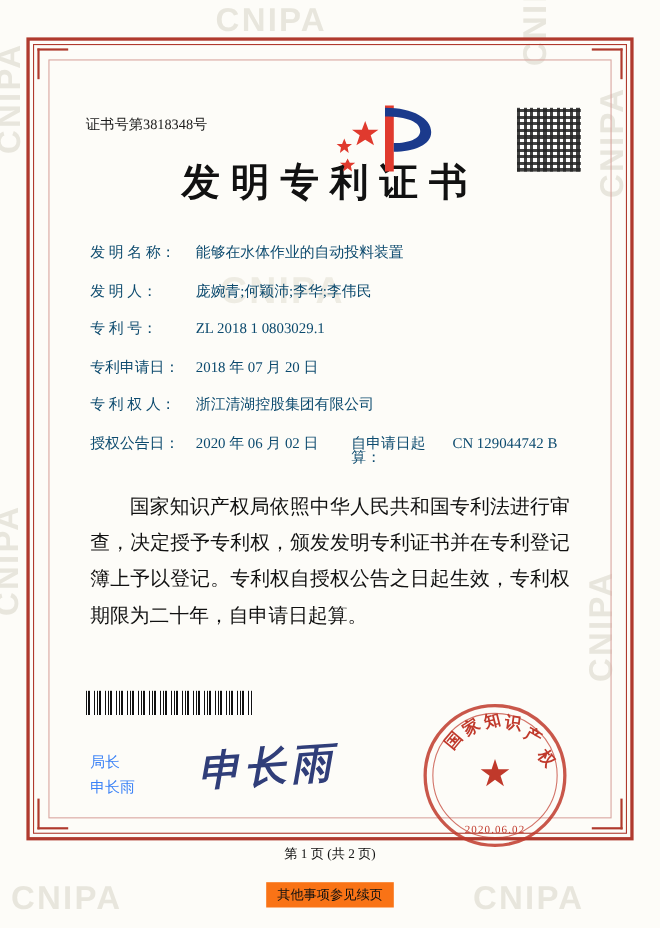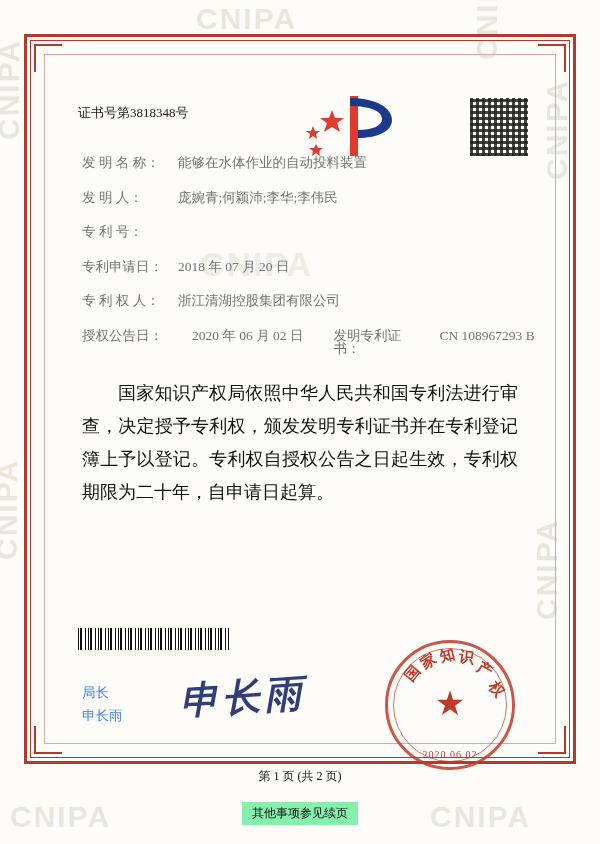--- a/index.html
+++ b/index.html
@@ -83,26 +83,26 @@
   .title{
     text-align:center;
     font-size:35px;
     letter-spacing:10px;
     color:#111;
     font-weight:bold;
     margin-top:20px;
     font-family:"DejaVu Serif", serif;
   }
 
-  .fields{margin-top:34px;margin-left:22px;font-size:13.5px;color:#737373;line-height:1;}
+  .fields{margin-top:34px;margin-left:22px;font-size:13.5px;color:#0c4a6e;line-height:1;}
   .row{display:flex;align-items:baseline;margin-bottom:21px;}
   .lbl{width:96px;flex:none;letter-spacing:0px;}
   .val{flex:1;}
   .row.dual .lbl2{width:92px;flex:none;margin-left:30px;}
-  .row.dual .val2{flex:none;margin-left:14px;}
+  .row.dual .val2{flex:none;}
 
   .para{
     margin:18px 22px 0 22px;
     font-size:18px;
     line-height:1.85;
     text-align:justify;
     text-indent:2em;
     color:#111;
   }
 
@@ -145,21 +145,21 @@
   }
 
   .page-no{
     position:absolute;left:0;right:0;top:768px;text-align:center;
     font-size:12px;color:#111;
   }
 
   .footnote{
     position:absolute;left:50%;transform:translateX(-50%);top:802px;
     font-size:12px;color:#111;
-    background:#86efac;
+    background:#f97316;
     padding:3px 10px;
   }
 </style>
 </head>
 <body>
 
 <div class="wm wm-1">CNIPA</div>
 <div class="wm wm-2">CNIPA</div>
 <div class="wm wm-3">CNIPA</div>
 <div class="wm wm-4">CNIPA</div>
@@ -186,46 +186,48 @@
       <polygon points="44,18 47,26 56,26 49,31 52,40 44,35 36,40 39,31 32,26 41,26" fill="#e03a2e"></polygon>
       <polygon points="25,34 27,39 32,39 28,42 29,47 25,44 21,47 22,42 18,39 23,39" fill="#e03a2e"></polygon>
       <polygon points="28,52 30,56 35,56 31,59 32,64 28,61 24,64 25,59 21,56 26,56" fill="#e03a2e"></polygon>
     </svg>
   </div>
 
   <div class="qr"></div>
 
   <div class="cert-no">证书号第3818348号</div>
 
+  <div class="title">发明专利证书</div>
 
   <div class="fields">
     <div class="row">
       <div class="lbl">发 明 名 称：</div>
       <div class="val">能够在水体作业的自动投料装置</div>
     </div>
     <div class="row">
       <div class="lbl">发 明 人：</div>
       <div class="val">庞婉青;何颖沛;李华;李伟民</div>
     </div>
     <div class="row">
       <div class="lbl">专 利 号：</div>
+      <div class="val">ZL 2018 1 0803029.1</div>
     </div>
     <div class="row">
       <div class="lbl">专利申请日：</div>
       <div class="val">2018 年 07 月 20 日</div>
     </div>
     <div class="row">
       <div class="lbl">专 利 权 人：</div>
       <div class="val">浙江清湖控股集团有限公司</div>
     </div>
     <div class="row dual">
       <div class="lbl">授权公告日：</div>
       <div class="val2">2020 年 06 月 02 日</div>
-      <div class="lbl2">发明专利证书：</div>
-      <div class="val2">CN 108967293 B</div>
+      <div class="lbl2">自申请日起算：</div>
+      <div class="val2">CN 129044742 B</div>
     </div>
   </div>
 
   <div class="para">国家知识产权局依照中华人民共和国专利法进行审查，决定授予专利权，颁发发明专利证书并在专利登记簿上予以登记。专利权自授权公告之日起生效，专利权期限为二十年，自申请日起算。</div>
 
 </div>
 
 <div class="barcode"></div>
 
 <div class="sign-block">

